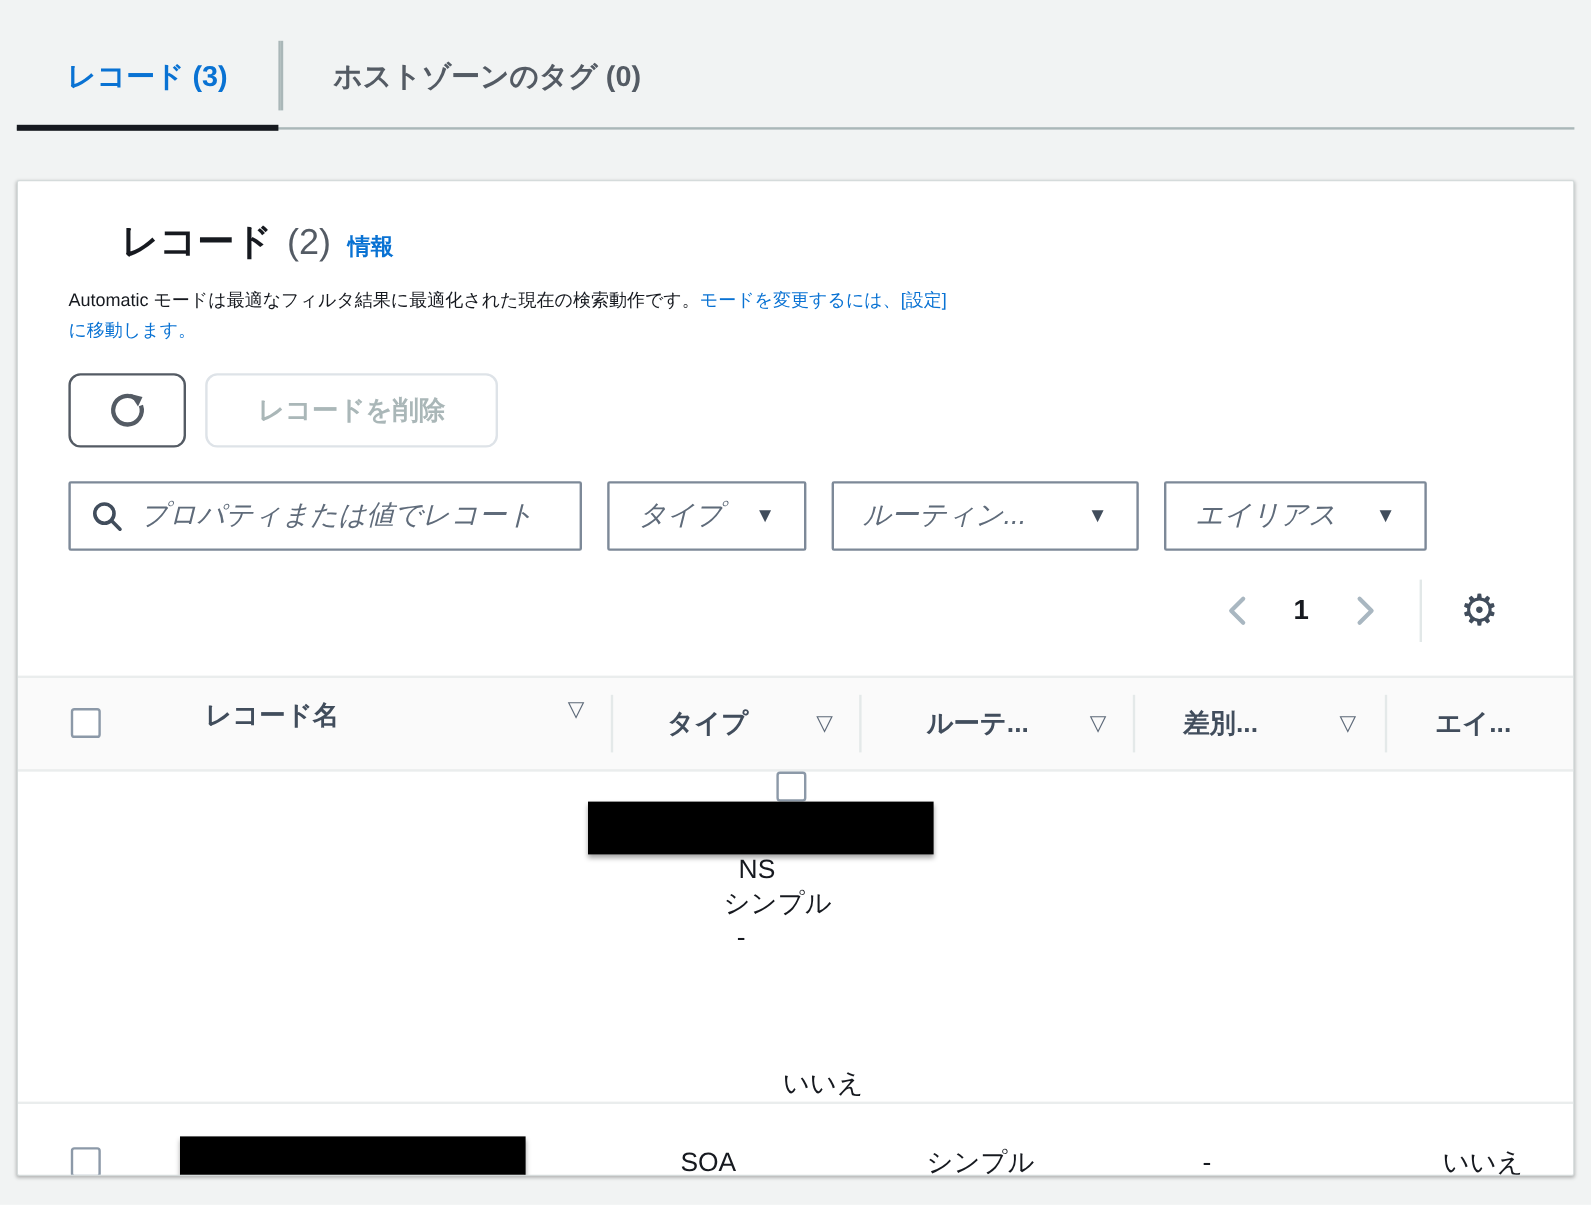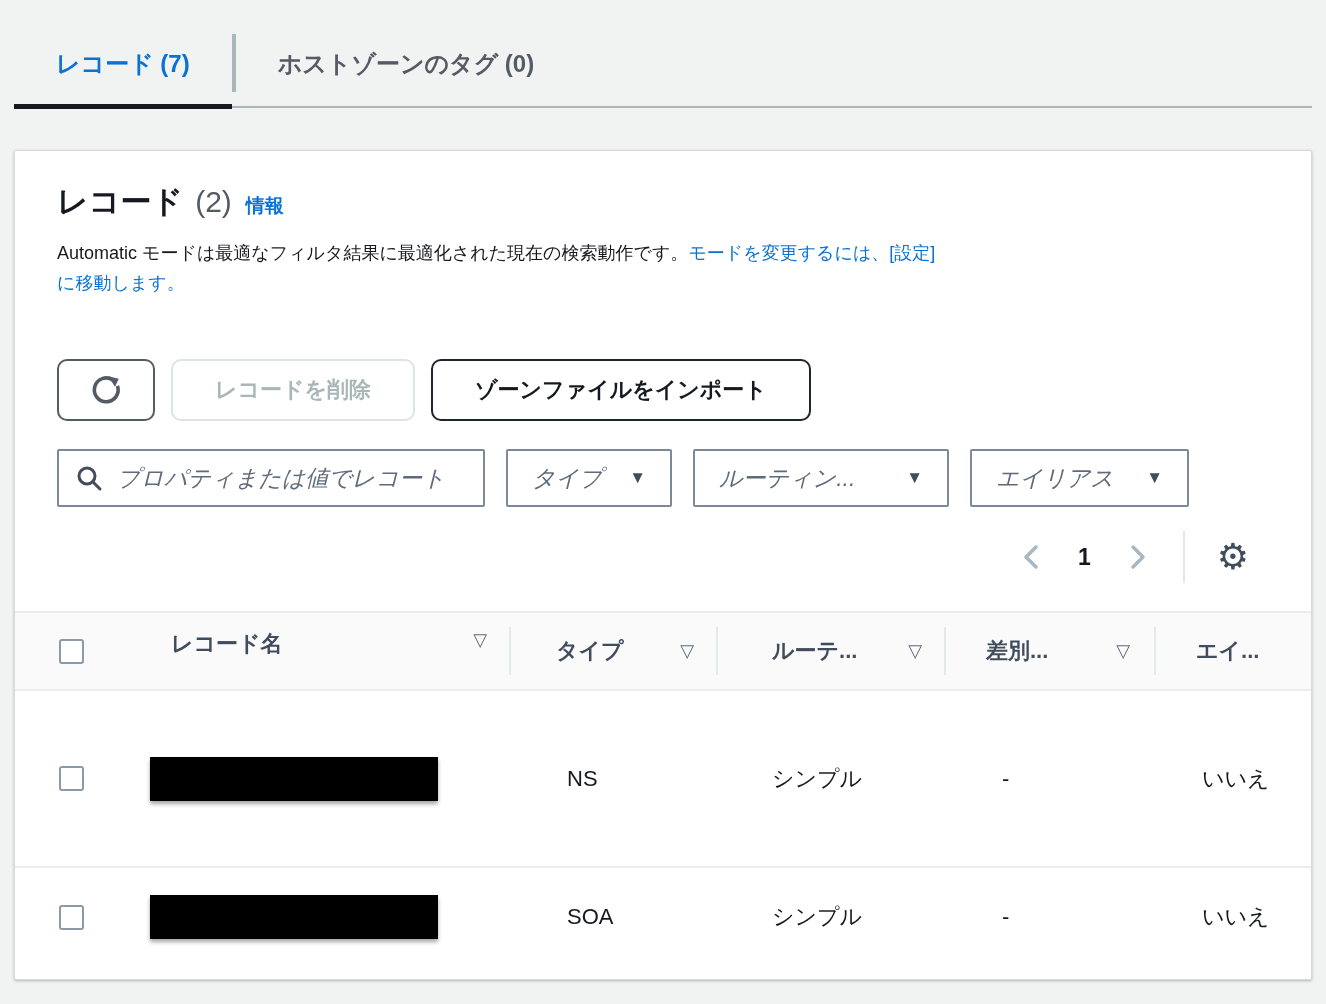--- a/index.html
+++ b/index.html
@@ -33,31 +33,30 @@
     overflow:hidden;
   }
   .panel-inner { padding:30px 0 0 0; }
   .pad { padding-left:42px; padding-right:42px; }
 
   .heading-row { display:flex; align-items:baseline; gap:14px; }
   .panel-title { font-size:31px; font-weight:bold; color:#16191f; }
   .panel-count { font-size:30px; font-weight:normal; color:#545b64; }
   .info-link { font-size:19px; font-weight:bold; color:#0972d3; cursor:pointer; }
 
-  .description { margin-top:16px; font-size:18px; line-height:1.65; color:#16191f; max-width:1180px; }
+  .description { margin-top:16px; font-size:15px; line-height:1.65; color:#16191f; max-width:1180px; }
   .description .link { color:#0972d3; cursor:pointer; }
 
   
   .toolbar { margin-top:22px; display:flex; gap:16px; }
   .btn {
     height:62px; display:flex; align-items:center; justify-content:center;
     font-size:22px; font-weight:bold; border-radius:10px; cursor:pointer;
     background:#fff; border:2px solid #545b64; color:#545b64; padding:0 42px;
     font-family:inherit;
-    margin-top:39px;
   }
   .btn-icon { width:98px; padding:0; }
   .btn-disabled { border-color:#dee3e8; color:#aab7b8; cursor:default; }
   .btn-dark { border-color:#1f252e; color:#16191f; }
   .btn-primary { background:#ec9134; border:2px solid #ec9134; color:#16191f; }
 
   
   .filters { margin-top:28px; display:flex; gap:21px; }
   .search-box {
     width:428px; height:58px; border:2px solid #7d8998; border-radius:2px;
@@ -89,21 +88,21 @@
   .pag-divider { width:2px; height:52px; background:#e2e8e8; margin:0 6px; }
   .gear { font-size:36px; color:#414d5c; line-height:1; cursor:pointer; }
 
   
   .table { margin-top:28px; border-top:2px solid #eaeded; }
   .thead {
     display:flex; align-items:center; height:78px; background:#fafafa;
     border-bottom:2px solid #eaeded;
   }
   .trow { display:flex; align-items:center; }
-  .trow.r1 { height:175px; }
+  .trow.r1 { height:275px;flex-direction:column; }
   .trow.r2 { height:100px; border-top:2px solid #eaeded; }
 
   .col-check { width:120px; display:flex; align-items:center; padding-left:44px; flex:none; }
   .col-name  { width:376px; flex:none; display:flex; }
   .col-type  { width:207px; flex:none; display:flex; align-items:center; }
   .col-rout  { width:228px; flex:none; display:flex; align-items:center; }
   .col-diff  { width:210px; flex:none; display:flex; align-items:center; }
   .col-alias { flex:1; display:flex; align-items:center; }
 
   .th { position:relative; height:44px; }
@@ -131,32 +130,32 @@
   .redaction {
     width:288px; height:44px; background:#000;
     box-shadow:0 3px 4px rgba(0,0,0,0.35);
   }
 </style>
 </head>
 <body>
 
 <div class="tabs-bar">
   <div class="tabs-row">
-    <div class="tab active">レコード (7)</div>
+    <div class="tab active">レコード (3)</div>
     <div class="tab-sep"></div>
     <div class="tab-sep"></div>
     <div class="tab">ホストゾーンのタグ (0)</div>
   </div>
 </div>
 
 <div class="panel">
   <div class="panel-inner">
 
     <div class="heading-row pad">
-      <div style="display:flex; align-items:baseline; gap:12px;">
+      <div style="display:flex; align-items:baseline; gap:12px;margin-left:44px;">
         <span class="panel-title">レコード</span>
         <span class="panel-count">(2)</span>
       </div>
       <span class="info-link">情報</span>
     </div>
 
     <div class="description pad">
       <span>Automatic モードは最適なフィルタ結果に最適化された現在の検索動作です。</span><span class="link">モードを変更するには、[設定]</span><br>
       <span class="link">に移動します。</span>
     </div>
@@ -164,21 +163,20 @@
     <div class="toolbar pad">
       <button class="btn btn-icon">
         <span style="display:flex;">
           <svg width="34" height="34" viewBox="0 0 32 32" fill="none">
             <path d="M22.5 6.6 A11.2 11.2 0 1 0 26.8 12.2" stroke="#545b64" stroke-width="3.4" fill="none"></path>
             <path d="M18 3 L28 5.5 L24.5 13 Z" fill="#545b64"></path>
           </svg>
         </span>
       </button>
       <button class="btn btn-disabled">レコードを削除</button>
-      <button class="btn btn-dark">ゾーンファイルをインポート</button>
     </div>
 
     <div class="filters pad">
       <div class="search-box">
         <span style="display:flex;">
           <svg width="28" height="28" viewBox="0 0 28 28" fill="none">
             <circle cx="12" cy="12" r="8" stroke="#414d5c" stroke-width="3"></circle>
             <line x1="18" y1="18" x2="25" y2="25" stroke="#414d5c" stroke-width="3" stroke-linecap="round"></line>
           </svg>
         </span>

